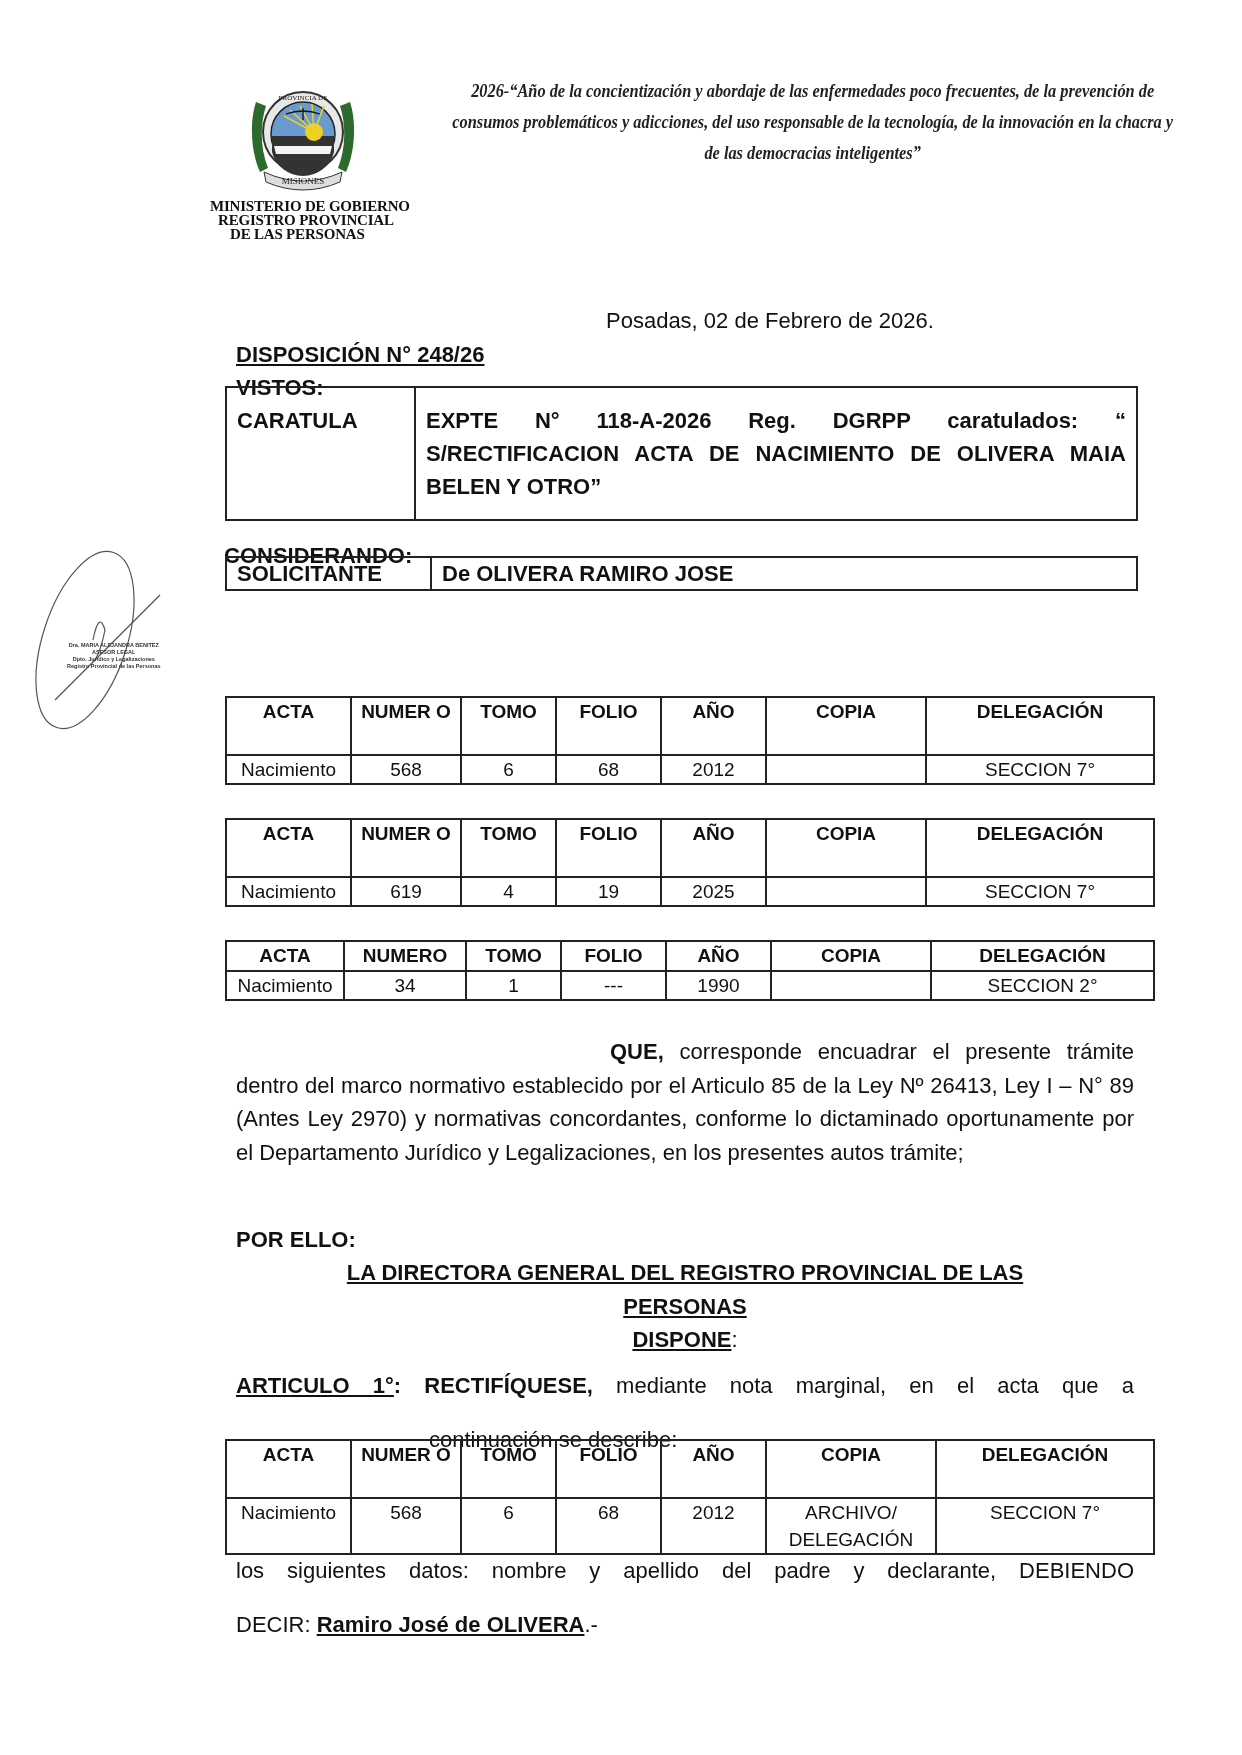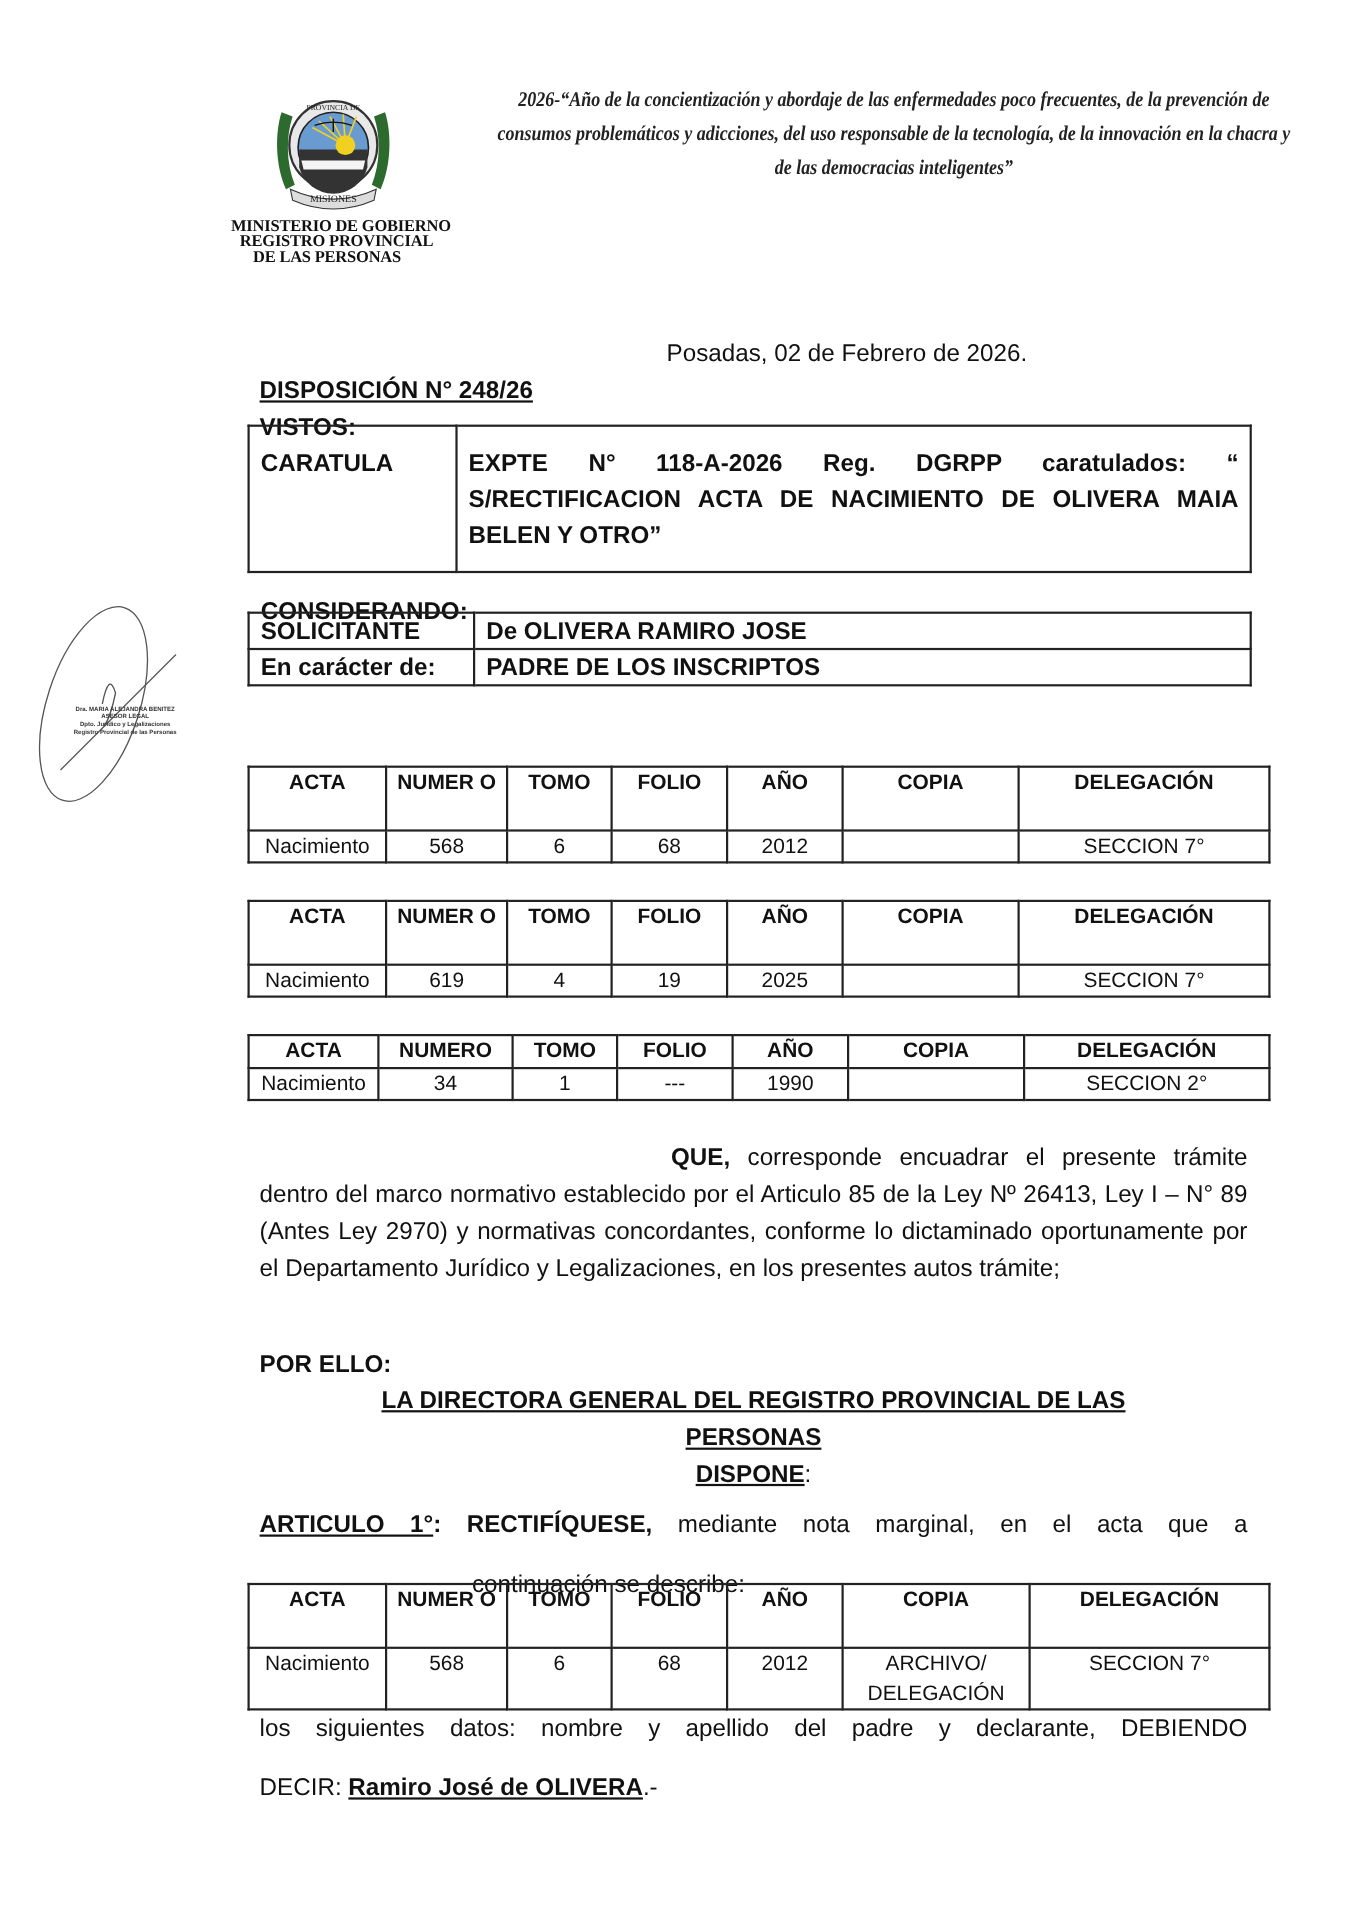--- a/index.html
+++ b/index.html
@@ -19,21 +19,21 @@
     font-family: "Liberation Serif", serif; font-style: italic; font-weight: bold;
     font-size: 19px; line-height: 31px; text-align: center; color: #222;
     transform: scaleX(0.86); transform-origin: left top; width: 855px;
   }
 
   
   .txt { font-size: 22px; line-height: 33px; margin-top: 20px; }
   .date { left: 606px; top: 284px; }
   .disp { left: 236px; top: 318px; font-weight: bold; text-decoration: underline; }
   .vistos { left: 236px; top: 351px; font-weight: bold; }
-  .consid { left: 237px; top: 519px; font-weight: bold; }
+  .consid { left: 224px; top: 519px; font-weight: bold; }
 
   table { border-collapse: collapse; position: absolute; }
   td, th { border: 2px solid #222; }
 
   .caratula { left: 225px; top: 386px; width: 913px; }
   .caratula td { font-size: 22px; line-height: 33px; font-weight: bold; vertical-align: top; padding: 16px 10px; }
   .caratula td.k { width: 167px; }
   .caratula td.v { text-align: justify; text-align-last: left; }
 
   .solic { left: 225px; top: 556px; width: 913px; }
@@ -130,24 +130,20 @@
   </table>
 
 <div class="abs txt consid">CONSIDERANDO:</div>
 
 <table class="solic">
   <tbody>
       <tr>
     <td class="k">SOLICITANTE</td>
     <td>De OLIVERA RAMIRO JOSE</td>
   </tr>
-  <tr>
-    <td class="k">En carácter de:</td>
-    <td>PADRE DE LOS INSCRIPTOS</td>
-  </tr>
 </tbody>
   </table>
 
 <table class="acta t1">
   <tbody>
       <tr>
     <th class="c1 h2">ACTA</th>
     <th class="c2">NUMER O</th>
     <th class="c3">TOMO</th>
     <th class="c4">FOLIO</th>

